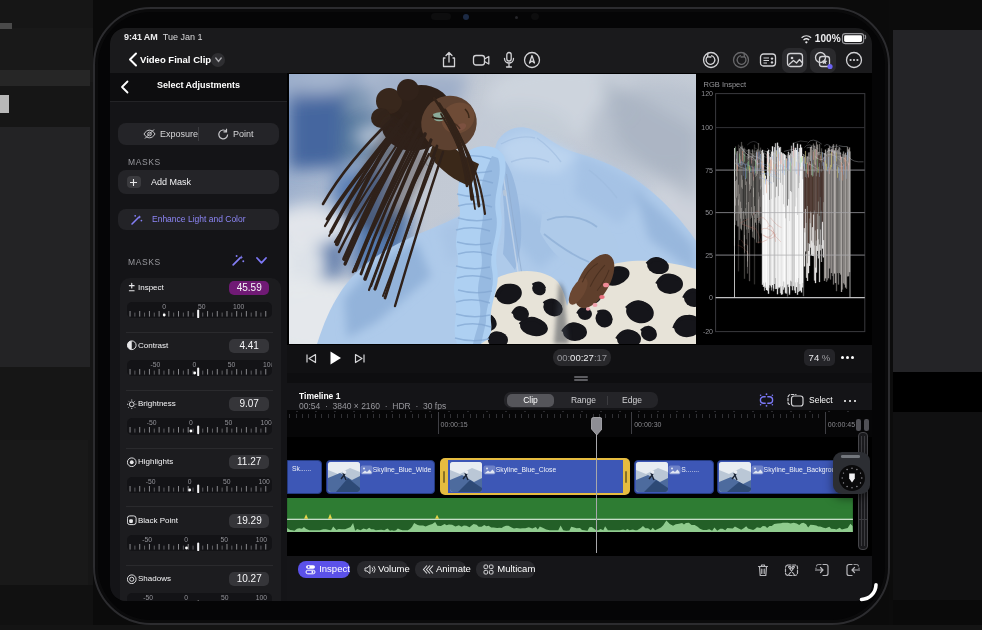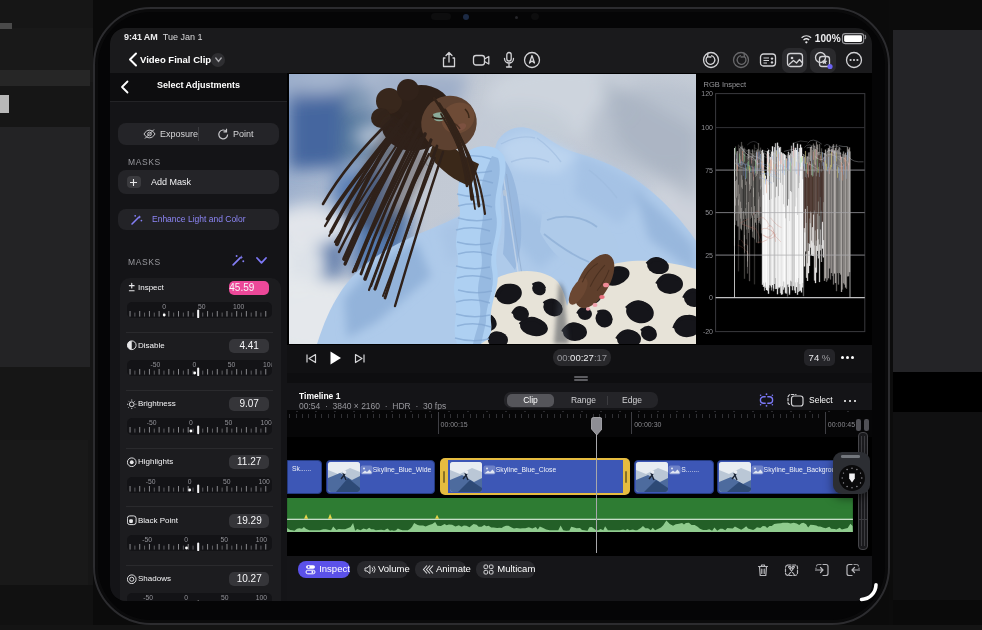--- a/index.html
+++ b/index.html
@@ -136,21 +136,21 @@
       <circle cx="11.4" cy="7.6" r="0.9" fill="#837ef5"></circle>
     </svg>
     <svg class="ab" style="left:146px;top:229px" width="11" height="7" viewBox="0 0 11 7">
       <path d="M1,1 L5.5,5.8 L10,1" stroke="#7d78f6" stroke-width="1.8" fill="none" stroke-linecap="round" stroke-linejoin="round"></path>
     </svg>
     <div class="ab" style="left:9.5px;top:250px;width:161px;height:323px;background:#1c1c1f;border-radius:10px 10px 0 0"></div>
     <svg class="ab" style="left:17px;top:254.0px" width="9.5" height="10.5" viewBox="2 1 12 12">
       <path d="M8,2 V8 M5,5 H11 M5,11.5 H11" stroke="#e8e8ea" stroke-width="1.4" stroke-linecap="round"></path>
     </svg>
     <div class="ab" style="left:28px;top:252.5px;height:14px;line-height:14px;font-size:8px;color:#f4f4f6">Inspect</div>
-    <div class="ab" style="left:119.3px;top:252.5px;width:39.8px;height:14px;background:#ec4899;border-radius:5px;text-align:left;font-size:10px;line-height:14.5px;color:#f6f6f8">45.59</div>
+    <div class="ab" style="left:119.3px;top:252.5px;width:39.8px;height:14px;background:#701a75;border-radius:5px;text-align:center;font-size:10px;line-height:14.5px;color:#f6f6f8">45.59</div>
     <svg class="ab" style="left:16.8px;top:273.6px;background:#131316;border-radius:5px" width="144.9" height="16.4" viewBox="0 0 144.9 16.4">
       <line x1="3.00" y1="9.00" x2="3.00" y2="14.6" stroke="#8a8a8e" stroke-width="1"></line>
       <line x1="7.85" y1="10.60" x2="7.85" y2="14.6" stroke="#5e5e62" stroke-width="1"></line>
       <line x1="12.70" y1="9.00" x2="12.70" y2="14.6" stroke="#8a8a8e" stroke-width="1"></line>
       <line x1="17.55" y1="10.60" x2="17.55" y2="14.6" stroke="#5e5e62" stroke-width="1"></line>
       <line x1="22.40" y1="9.00" x2="22.40" y2="14.6" stroke="#8a8a8e" stroke-width="1"></line>
       <line x1="27.25" y1="10.60" x2="27.25" y2="14.6" stroke="#5e5e62" stroke-width="1"></line>
       <line x1="32.10" y1="9.00" x2="32.10" y2="14.6" stroke="#8a8a8e" stroke-width="1"></line>
       <line x1="36.95" y1="10.60" x2="36.95" y2="14.6" stroke="#5e5e62" stroke-width="1"></line>
       <line x1="41.80" y1="9.00" x2="41.80" y2="14.6" stroke="#8a8a8e" stroke-width="1"></line>
@@ -177,21 +177,21 @@
       <text x="37.2" y="7.2" text-anchor="middle" font-size="6.8" fill="#94949a" font-family="Liberation Sans, sans-serif">0</text>
       <text x="74.8" y="7.2" text-anchor="middle" font-size="6.8" fill="#94949a" font-family="Liberation Sans, sans-serif">50</text>
       <text x="111.6" y="7.2" text-anchor="middle" font-size="6.8" fill="#94949a" font-family="Liberation Sans, sans-serif">100</text>
       <circle cx="37.2" cy="13" r="1.4" fill="#ffffff"></circle>
       <rect x="70.2" y="7.6" width="2" height="8.6" rx="1" fill="#f2f2f4"></rect>
     </svg>
     <svg class="ab" style="left:17px;top:312.3px" width="9.5" height="10.5" viewBox="2 1 12 12">
       <circle cx="8" cy="7" r="5.5" stroke="#e8e8ea" stroke-width="1.2" fill="none"></circle>
       <path d="M8,1.5 A5.5,5.5 0 0 0 8,12.5 Z" fill="#e8e8ea"></path>
     </svg>
-    <div class="ab" style="left:28px;top:310.8px;height:14px;line-height:14px;font-size:8px;color:#f4f4f6">Disable</div>
+    <div class="ab" style="left:28px;top:310.8px;height:14px;line-height:14px;font-size:8px;color:#f4f4f6">Contrast</div>
     <div class="ab" style="left:119.3px;top:310.8px;width:39.8px;height:14px;background:#353539;border-radius:5px;text-align:center;font-size:10px;line-height:14.5px;color:#f6f6f8">4.41</div>
     <svg class="ab" style="left:16.8px;top:331.9px;background:#131316;border-radius:5px" width="144.9" height="16.4" viewBox="0 0 144.9 16.4">
       <line x1="3.00" y1="9.00" x2="3.00" y2="14.6" stroke="#8a8a8e" stroke-width="1"></line>
       <line x1="7.85" y1="10.60" x2="7.85" y2="14.6" stroke="#5e5e62" stroke-width="1"></line>
       <line x1="12.70" y1="9.00" x2="12.70" y2="14.6" stroke="#8a8a8e" stroke-width="1"></line>
       <line x1="17.55" y1="10.60" x2="17.55" y2="14.6" stroke="#5e5e62" stroke-width="1"></line>
       <line x1="22.40" y1="9.00" x2="22.40" y2="14.6" stroke="#8a8a8e" stroke-width="1"></line>
       <line x1="27.25" y1="10.60" x2="27.25" y2="14.6" stroke="#5e5e62" stroke-width="1"></line>
       <line x1="32.10" y1="9.00" x2="32.10" y2="14.6" stroke="#8a8a8e" stroke-width="1"></line>
       <line x1="36.95" y1="10.60" x2="36.95" y2="14.6" stroke="#5e5e62" stroke-width="1"></line>

